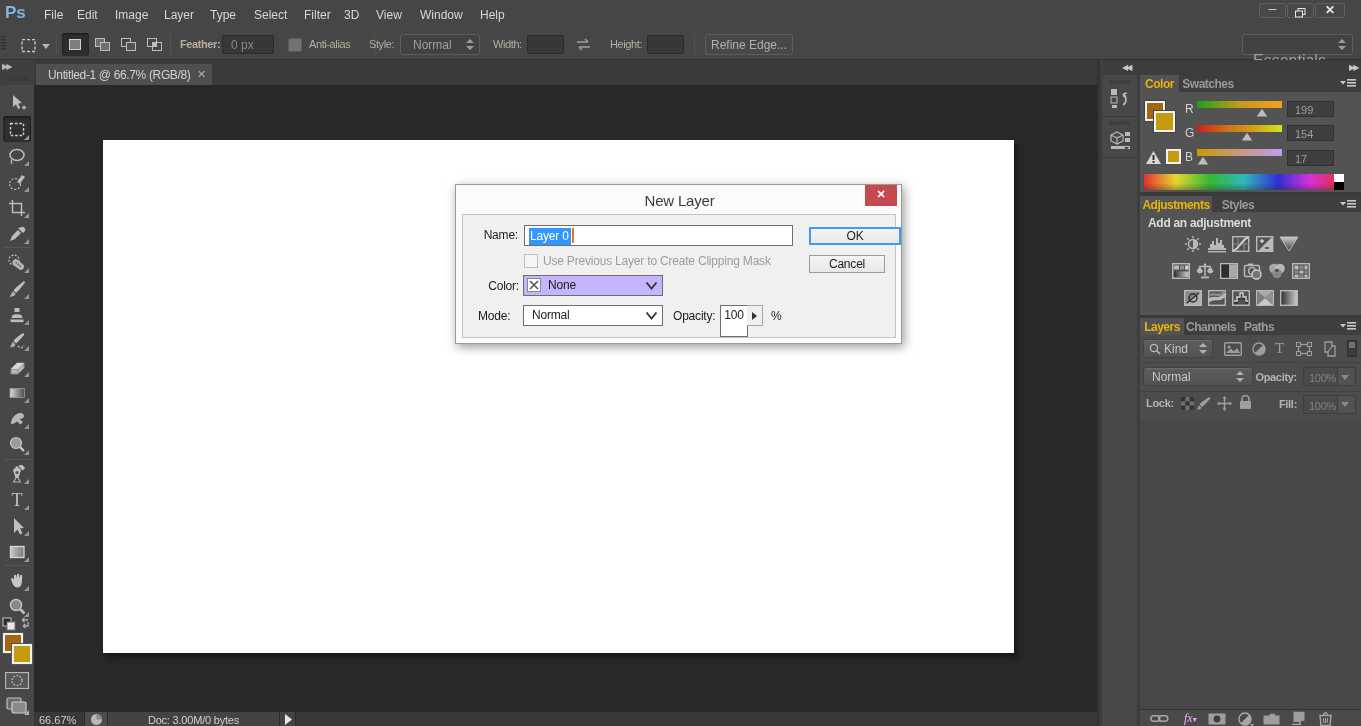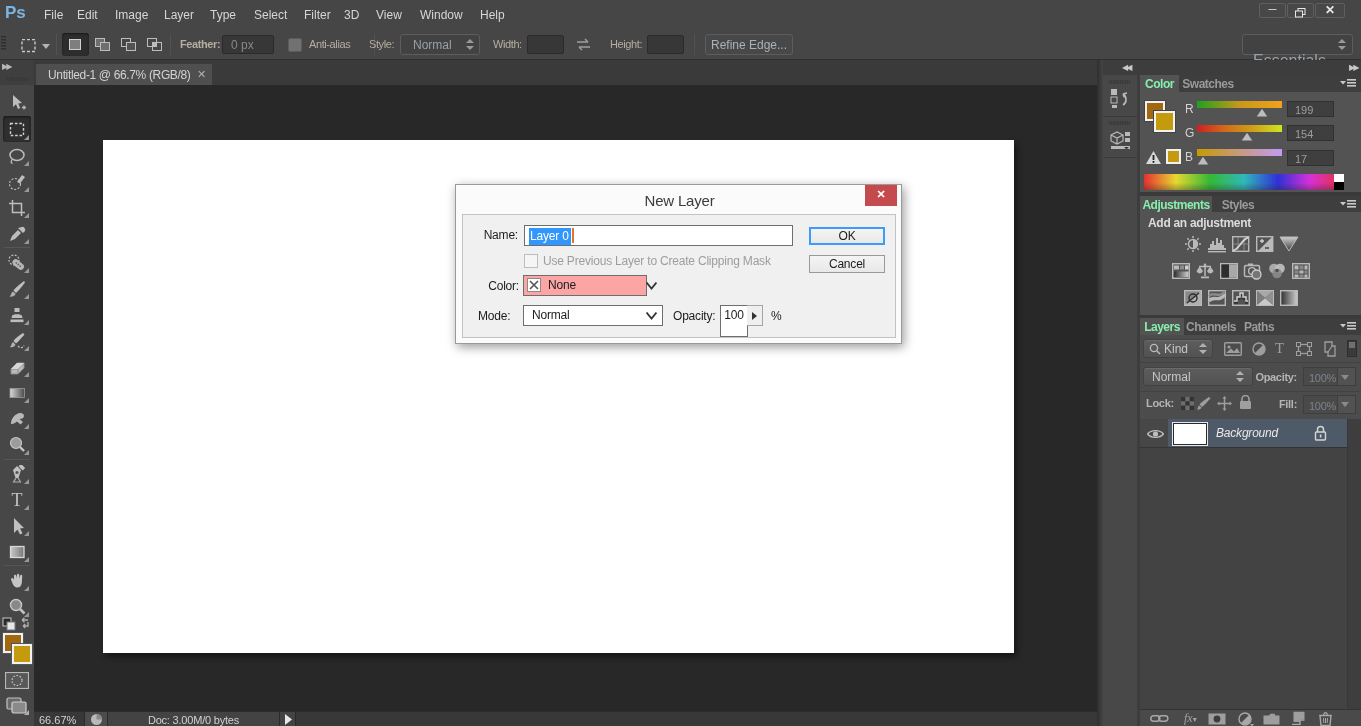--- a/index.html
+++ b/index.html
@@ -16,21 +16,21 @@
   #tabstrip { left:34px; top:60px; width:1069px; height:25px; background:#3a3a3a; }
   #doctab { position:absolute; left:2px; top:4px; width:176px; height:21px; background:#4f4f4f; color:#d2d2d2; font-size:12px; letter-spacing:-0.35px; }
   #toolhead { left:0; top:60px; width:34px; height:25px; background:#3f3f3f; }
   #toolbar { left:0; top:85px; width:34px; height:641px; background:#474747; }
   #canvasarea { left:34px; top:85px; width:1063px; height:626px; background:#282828; }
   #whitecanvas { position:absolute; left:69px; top:55px; width:911px; height:513px; background:#ffffff; box-shadow:3px 4px 6px rgba(0,0,0,0.45); }
   #statusbar { left:34px; top:711px; width:1063px; height:15px; background:#383838; border-top:1px solid #2c2c2c; }
   #dockdiv { left:1097px; top:60px; width:6px; height:666px; background:linear-gradient(90deg,#2e2e2e,#454545); }
   #dock { left:1103px; top:60px; width:258px; height:666px; background:#484848; }
   .ptab { position:absolute; top:0; font-size:12px; letter-spacing:-0.5px; font-weight:bold; color:#9a9a9a; text-align:center; }
-  .ptab.active { background:#535353; color:#86efac; }
+  .ptab.active { background:#535353; color:#eab308; }
   .tool { position:absolute; left:8px; width:18px; height:18px; }
   .fly { position:absolute; left:24px; width:0; height:0; border-left:5px solid transparent; border-bottom:5px solid #989898; }
   .tsep { position:absolute; left:4px; width:26px; height:1px; background:#333333; border-bottom:1px solid #565656; }
   .clab { position:absolute; font-size:12px; color:#d2d2d2; }
   .cval { position:absolute; width:47px; height:16px; background:#3f3f3f; border:1px solid #313131; color:#9d9d9d; font-size:11px; padding:2px 0 0 7px; }
   .cthumb { position:absolute; width:13px; height:10px; }
   .ddl { position:absolute; height:19px; background:linear-gradient(#5d5d5d,#525252); border:1px solid #424242; border-radius:3px; box-shadow:inset 0 1px 0 #6a6a6a; color:#c6c6c6; font-size:12px; }
   .dimtxt { position:absolute; font-size:11px; letter-spacing:-0.3px; color:#b4b4b4; }
   .disbox { position:absolute; background:#4a4a4a; border:1px solid #3e3e3e; color:#7f828c; font-size:11px; letter-spacing:-0.3px; }
 </style>
@@ -621,44 +621,28 @@
     <svg class="abs" style="left:99px;top:60px" width="13" height="15">
         <path d="M3,6 L3,4 A3.5,3.5 0 0 1 10,4 L10,6" fill="none" stroke="#9e9e9e" stroke-width="1.6"></path>
         <rect x="1" y="6" width="11" height="8" rx="1" fill="#9e9e9e"></rect>
       </svg>
     <span class="dimtxt" style="left:110px;top:63px;width:47px;text-align:right;font-weight:bold">Fill:</span>
     <span class="disbox" style="left:163px;top:60px;width:35px;height:19px;padding:4px 0 0 5px">100%</span>
     <span class="disbox" style="left:197px;top:60px;width:19px;height:19px;background:#525252"><svg width="8" height="5" style="margin:6px 0 0 3px">
           <polygon points="0,0 8,0 4,5" fill="#8a8a8a"></polygon>
         </svg></span>
   </div>
-  <div class="abs" style="left:37px;top:359px;width:221px;height:290px;background:#434343;overflow:hidden">
-    <div class="abs" style="left:207px;top:0;width:14px;height:290px;background:#3e3e3e;border-left:1px solid #383838"></div>
-    <div class="abs" style="left:0;top:0;width:28px;height:29px;background:#474747;border-bottom:1px solid #343434"></div>
-    <div class="abs" style="left:28px;top:0;width:179px;height:29px;background:#4e5a67;border-bottom:1px solid #343434"></div>
-    <svg class="abs" style="left:7px;top:9px" width="17" height="12">
-        <path d="M0.5,6 C4,1.5 13,1.5 16.5,6 C13,10.5 4,10.5 0.5,6 Z" fill="none" stroke="#bdbdbd" stroke-width="1.4"></path>
-        <circle cx="8.5" cy="6" r="2.6" fill="#bdbdbd"></circle>
-      </svg>
-    <span class="abs" style="left:34px;top:5px;width:32px;height:20px;background:#ffffff;outline:1px solid #2a2a2a;box-shadow:0 0 0 2px #e8e8e8"></span>
-    <span class="abs" style="left:76px;top:7px;font-size:12px;letter-spacing:-0.2px;font-style:italic;color:#e9e9e9">Background</span>
-    <svg class="abs" style="left:174px;top:6px" width="13" height="16">
-        <path d="M3.5,7 L3.5,4.5 A3,3 0 0 1 9.5,4.5 L9.5,7" fill="none" stroke="#d5d5d5" stroke-width="1.5"></path>
-        <rect x="1.5" y="7" width="10" height="8" rx="1" fill="none" stroke="#d5d5d5" stroke-width="1.4"></rect>
-        <rect x="5.8" y="9.5" width="1.6" height="3" fill="#d5d5d5"></rect>
-      </svg>
-  </div>
   <div class="abs" style="left:37px;top:649px;width:221px;height:17px;background:#4a4a4a;border-top:1px solid #333333">
     <svg class="abs" style="left:10px;top:4px" width="19" height="9">
         <g fill="none" stroke="#a8a8a8" stroke-width="1.5">
           <rect x="0.8" y="1.8" width="9" height="5.5" rx="2.7"></rect>
           <rect x="8.8" y="1.8" width="9" height="5.5" rx="2.7"></rect>
         </g>
       </svg>
-    <span class="abs" style="left:44px;top:1px;font-size:12px;font-style:italic;color:#a3a3a3;font-family:'Liberation Serif'">fx<span style="font-size:8px;font-style:normal">▾</span></span>
+    <span class="abs" style="left:44px;top:1px;font-size:12px;font-style:italic;color:#f0abfc;font-family:'Liberation Serif'">fx<span style="font-size:8px;font-style:normal">▾</span></span>
     <svg class="abs" style="left:68px;top:3px" width="18" height="12">
         <rect x="0.5" y="0.5" width="17" height="11" fill="#9e9e9e"></rect>
         <circle cx="9" cy="6" r="3.4" fill="#3c3c3c"></circle>
       </svg>
     <svg class="abs" style="left:98px;top:2px" width="17" height="14">
         <circle cx="7" cy="7" r="6" fill="none" stroke="#a8a8a8" stroke-width="1.4"></circle>
         <path d="M7,1 A6,6 0 0 1 7,13 Z" fill="#a8a8a8" transform="rotate(45 7 7)"></path>
         <polygon points="12,12 16,12 14,14.5" fill="#a8a8a8"></polygon>
       </svg>
     <svg class="abs" style="left:123px;top:3px" width="17" height="12">
@@ -680,21 +664,21 @@
   <span class="abs" style="left:409px;top:0px;width:32px;height:21px;background:#c54a4d;color:#ffffff;font-size:11px;font-weight:bold;text-align:center;padding-top:3px">✕</span>
   <div class="abs" style="left:6px;top:29px;width:434px;height:124px;background:#f0f0f0;border:1px solid #c3c3c3"></div>
   <span class="abs" style="left:22px;top:43px;width:40px;text-align:right">Name:</span>
   <span class="abs" style="left:68px;top:40px;width:269px;height:21px;background:#ffffff;border:1px solid #6e6e6e">
     <span style="position:absolute;left:4px;top:2px;background:#3297fd;color:#ffffff;padding:1px 2px 2px 1px">Layer 0</span>
     <span style="position:absolute;left:47px;top:2px;width:2px;height:15px;background:#e1762c"></span>
   </span>
   <span class="abs" style="left:68px;top:69px;width:14px;height:14px;background:#f5f5f5;border:1px solid #bdbdbd"></span>
   <span class="abs" style="left:87px;top:69px;color:#9d9d9d">Use Previous Layer to Create Clipping Mask</span>
   <span class="abs" style="left:23px;top:94px;width:40px;text-align:right">Color:</span>
-  <span class="abs" style="left:67px;top:90px;width:124px;height:21px;background:#fca5a5;border:1px solid #6e6e6e">
+  <span class="abs" style="left:67px;top:90px;width:140px;height:21px;background:#c4b5fd;border:1px solid #6e6e6e">
     <span style="position:absolute;left:3px;top:2px;width:14px;height:14px;border:1px solid #8a8a8a;background:#fdfdfd"><svg width="10" height="10" style="margin:1px 0 0 1px">
           <path d="M1,1 L9,9 M9,1 L1,9" stroke="#555" stroke-width="1.6"></path>
         </svg></span>
     <span style="position:absolute;left:24px;top:2px">None</span>
     <svg style="position:absolute;left:122px;top:6px" width="11" height="8">
         <path d="M0.5,0.5 L5.5,6.5 L10.5,0.5" fill="none" stroke="#333" stroke-width="1.8"></path>
       </svg>
   </span>
   <span class="abs" style="left:22px;top:124px;width:40px;text-align:left">Mode:</span>
   <span class="abs" style="left:67px;top:120px;width:140px;height:21px;background:#ffffff;border:1px solid #6e6e6e">
@@ -702,15 +686,15 @@
     <svg style="position:absolute;left:122px;top:6px" width="11" height="8">
         <path d="M0.5,0.5 L5.5,6.5 L10.5,0.5" fill="none" stroke="#333" stroke-width="1.8"></path>
       </svg>
   </span>
   <span class="abs" style="left:217px;top:124px">Opacity:</span>
   <span class="abs" style="left:264px;top:120px;width:28px;height:32px;background:#ffffff;border:1px solid #6e6e6e;text-align:center;padding-top:2px">100</span>
   <span class="abs" style="left:291px;top:120px;width:16px;height:21px;background:#efefef;border:1px solid #a5a5a5;border-left:none"><svg width="5" height="8" style="margin:6px 0 0 5px">
         <polygon points="0,0 5,4 0,8" fill="#333"></polygon>
       </svg></span>
   <span class="abs" style="left:315px;top:124px">%</span>
-  <span class="abs" style="left:353px;top:42px;width:76px;height:18px;background:linear-gradient(#f4f4f4,#e8e8e8);border:2px solid #3d9bfd;text-align:center;padding-top:0px">OK</span>
+  <span class="abs" style="left:353px;top:42px;width:92px;height:18px;background:linear-gradient(#f4f4f4,#e8e8e8);border:2px solid #3d9bfd;text-align:center;padding-top:0px">OK</span>
   <span class="abs" style="left:353px;top:70px;width:76px;height:18px;background:linear-gradient(#f4f4f4,#e8e8e8);border:1px solid #9a9a9a;text-align:center;padding-top:1px">Cancel</span>
 </div>
 
 </body></html>

